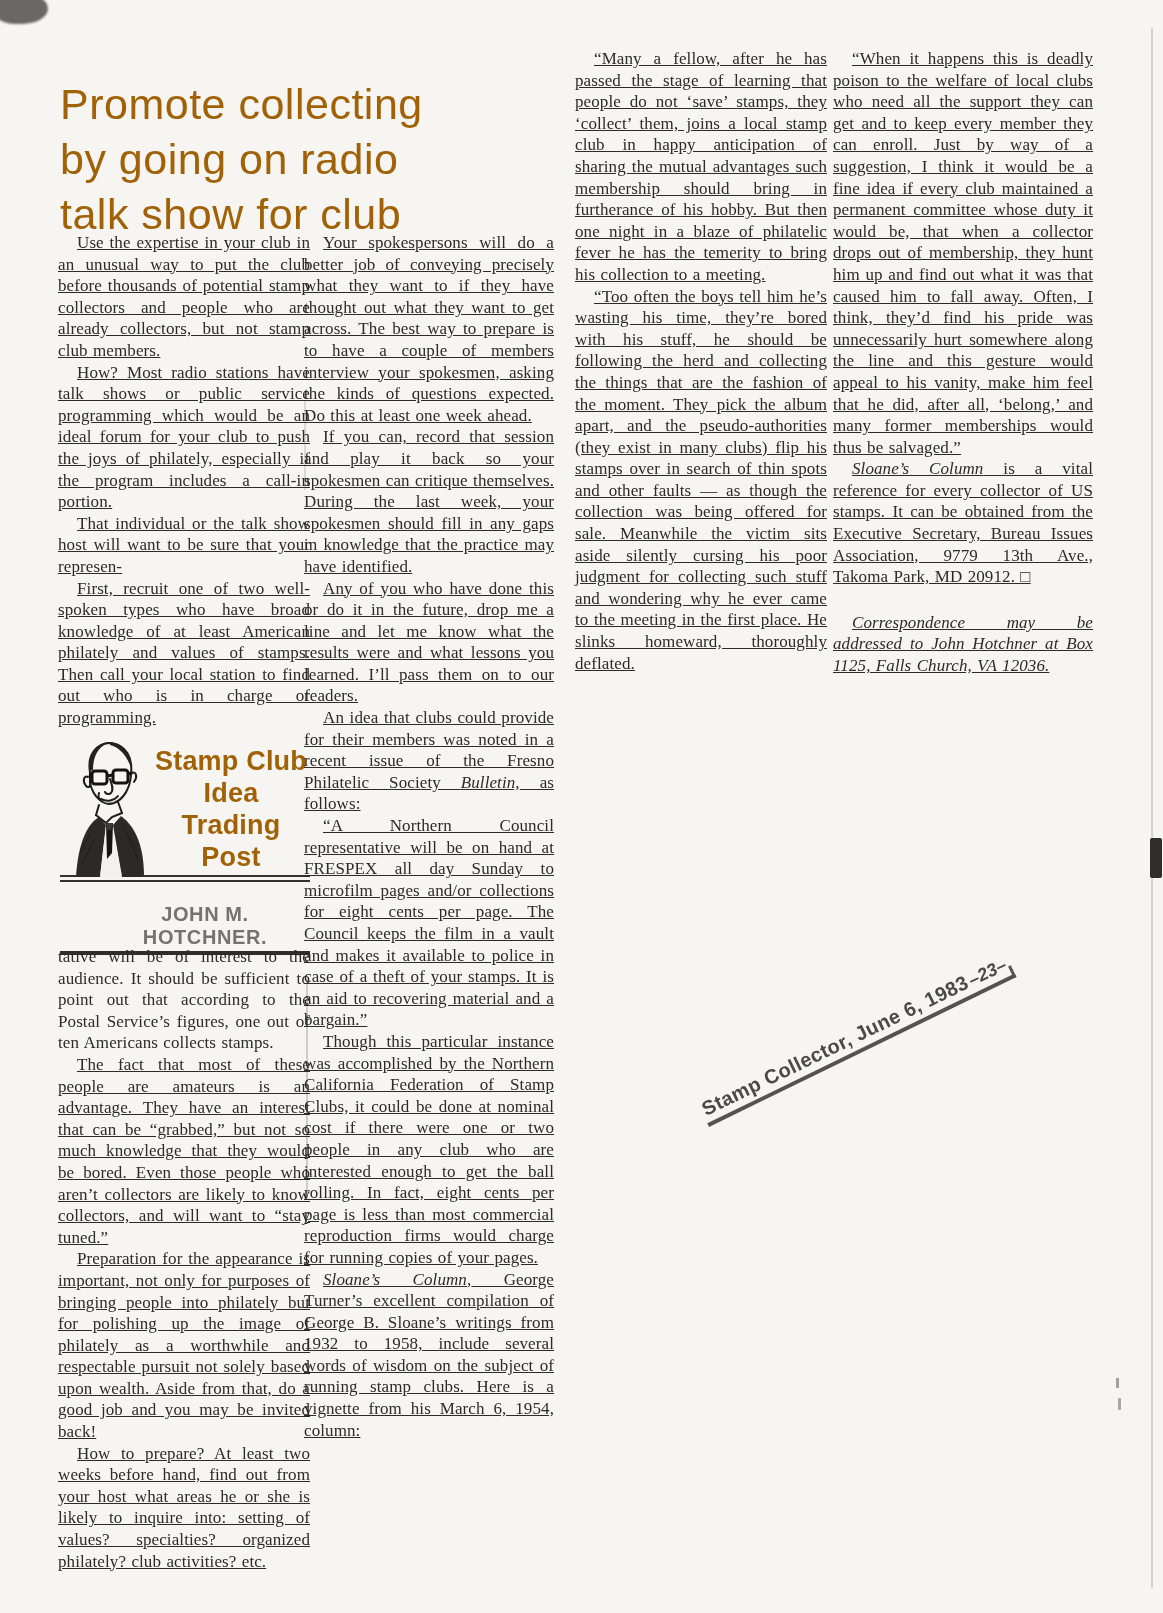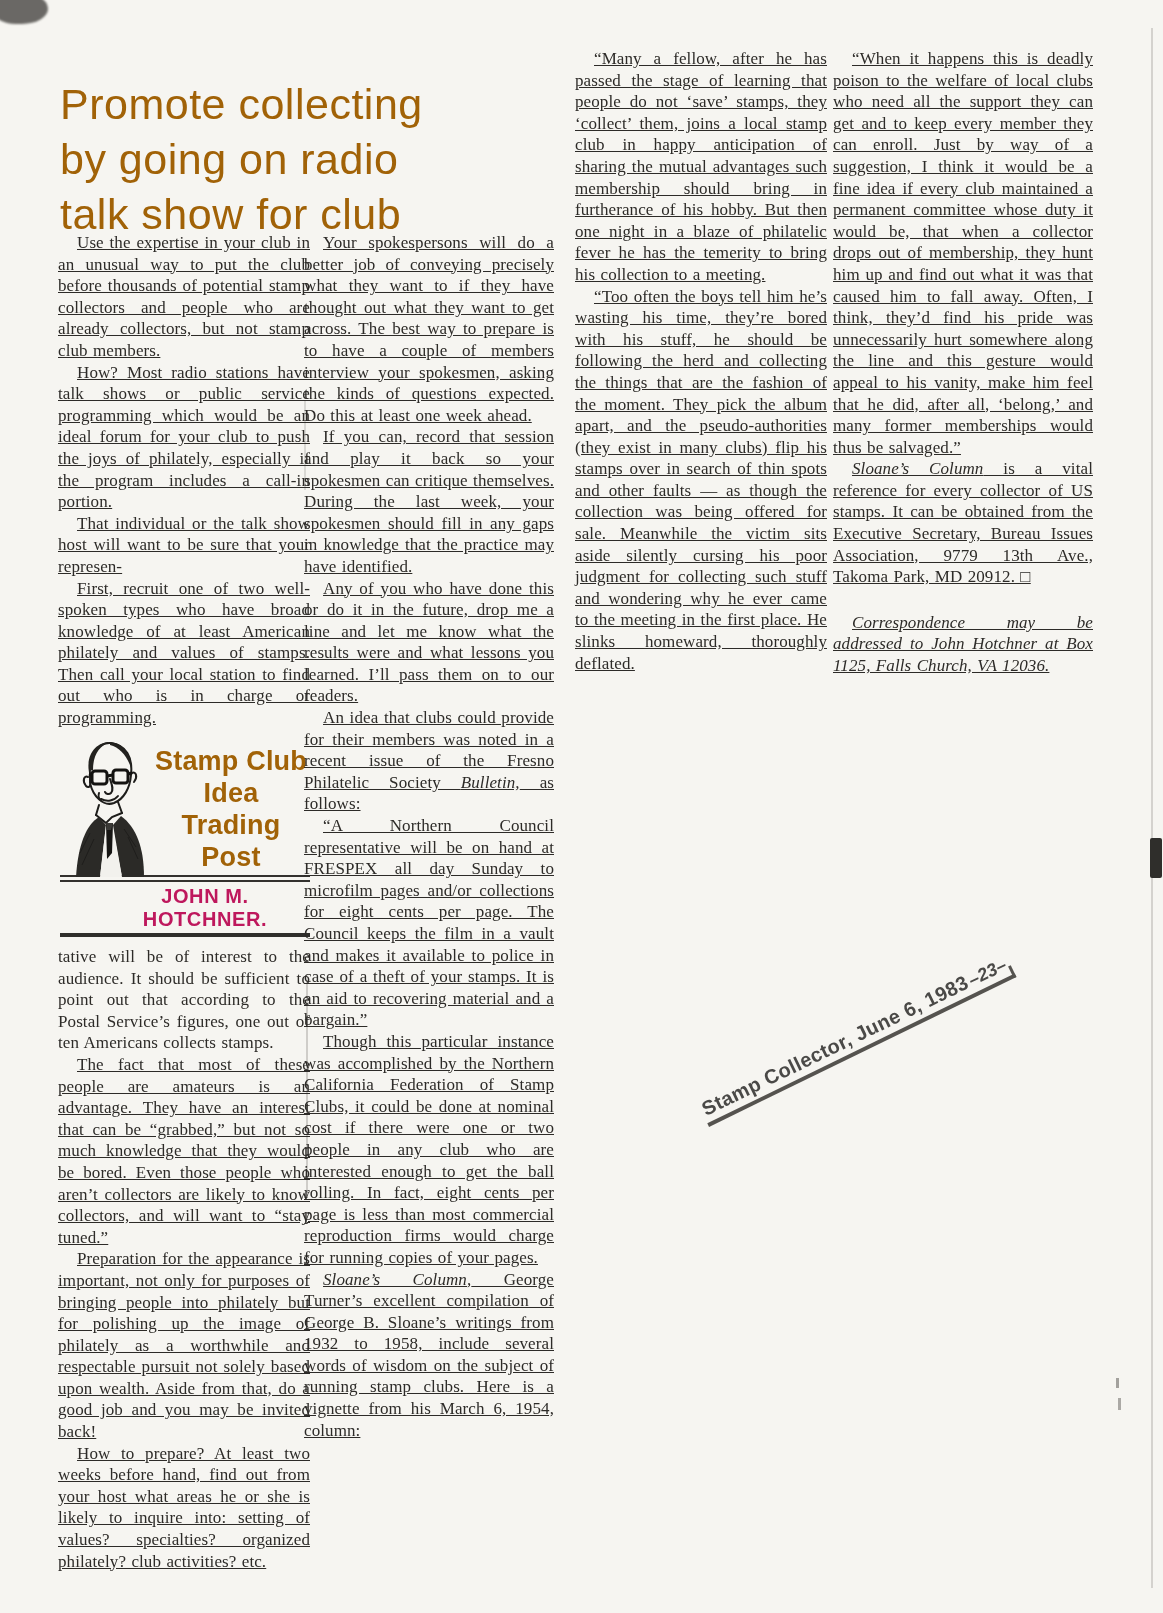--- a/index.html
+++ b/index.html
@@ -37,21 +37,21 @@
   .author-title{
     flex:1;text-align:center;
     font-family:"Liberation Sans", sans-serif;
     font-weight:bold;font-size:27px;line-height:32px;
     color:#a16207;letter-spacing:0.2px;padding-top:12px;
   }
   .rule-double{border-top:2.5px solid #33312e;border-bottom:2px solid #33312e;height:3px;margin-top:-4px;}
   .author-byline{
     font-family:"Liberation Sans", sans-serif;
     font-size:20px;font-weight:600;letter-spacing:0.6px;
-    color:#be185d;text-align:center;padding:3px 0 2px 40px;
+    color:#737373;text-align:center;padding:21px 0 2px 40px;
   }
   .rule-thick{border-top:4px solid #2f2e2b;}
 
   
   .footer-rot{
     position:absolute;left:713px;top:1097px;width:342px;height:38px;
     transform:rotate(-26deg);transform-origin:0 100%;
   }
   .footer-row{
     display:flex;justify-content:space-between;align-items:baseline;

